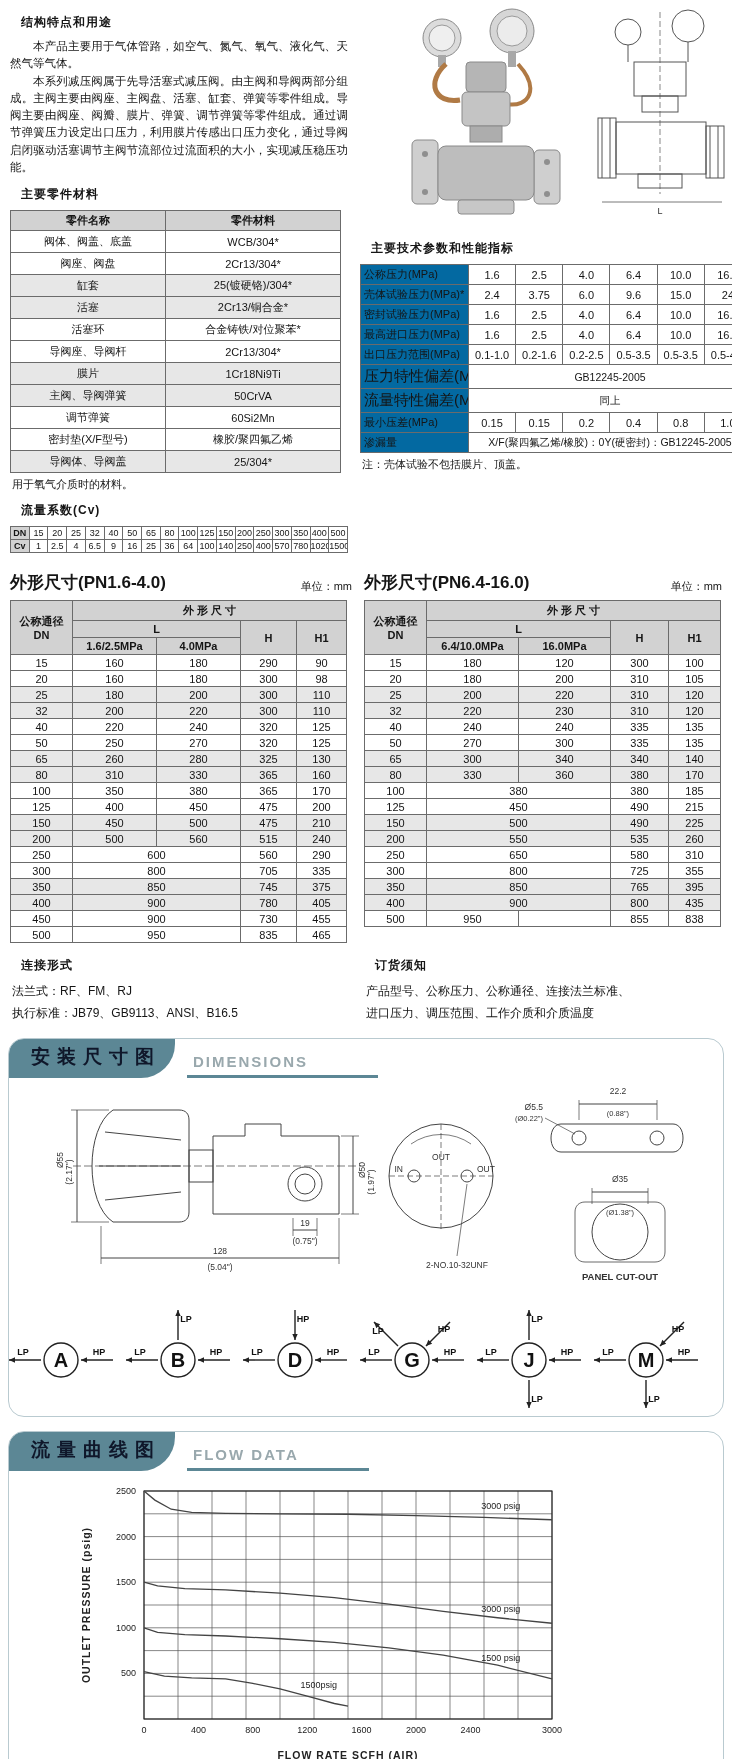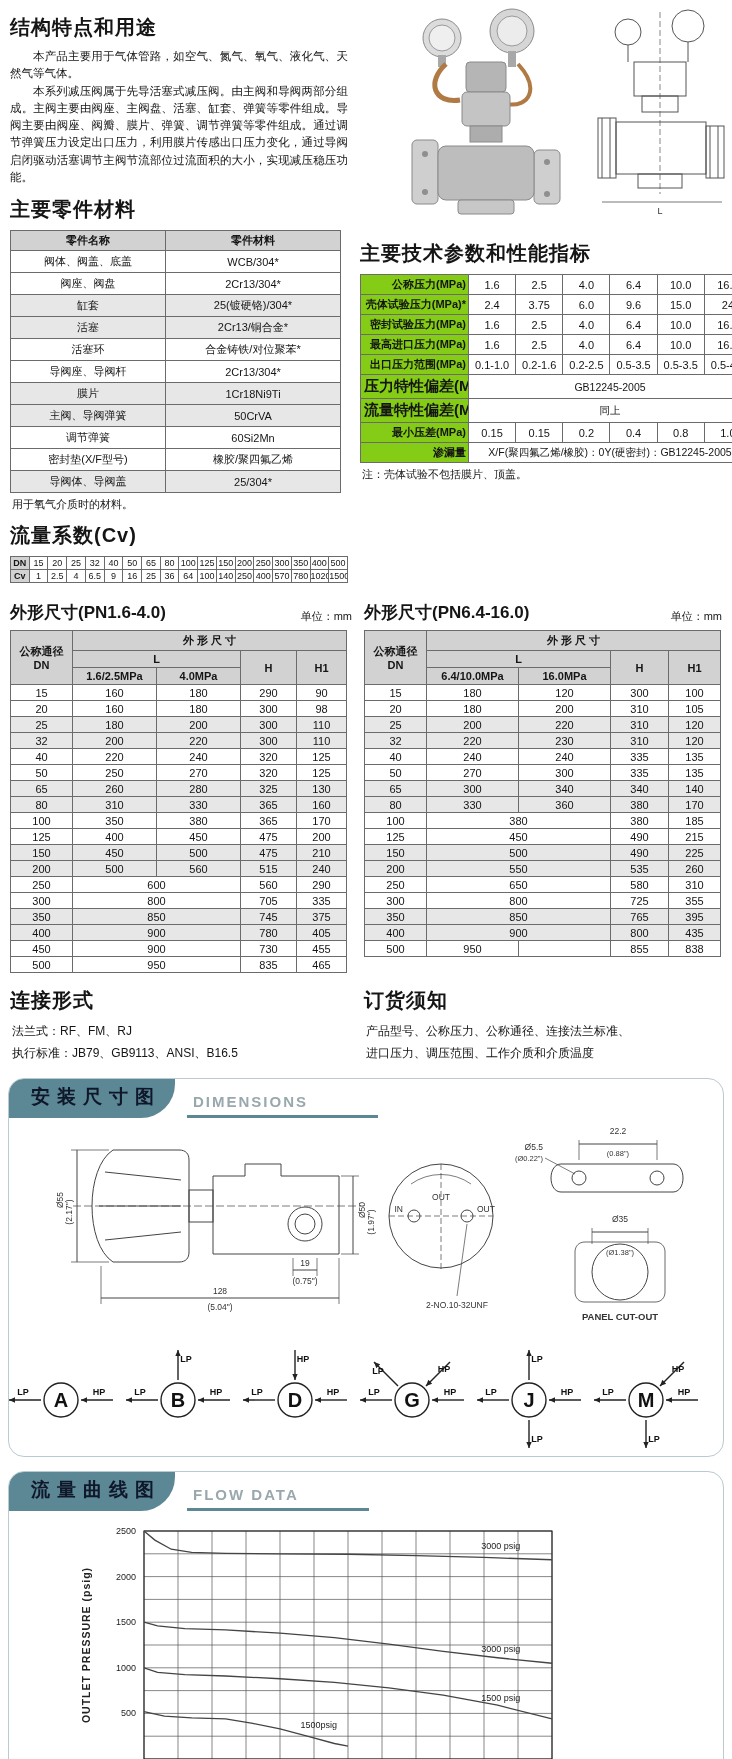--- a/index.html
+++ b/index.html
@@ -1,31 +1,31 @@
 <!DOCTYPE html>
 <html><head>
 <meta charset="utf-8">
 <style>
   html,body{margin:0;padding:0;background:#fff;}
   body{width:732px;font-family:"Liberation Sans","DejaVu Sans",sans-serif;color:#151515;}
   .page{width:732px;overflow:hidden;}
   .row{display:flex;}
   .col-l{width:352px;padding:4px 0 0 10px;box-sizing:border-box;}
   .col-r{flex:1;padding:4px 10px 0 12px;box-sizing:border-box;}
-  h2.sec{font-size:20px;font-weight:bold;margin:10px 0 7px 0;letter-spacing:1px;}
+  h2.sec{font-size:12px;font-weight:bold;margin:10px 0 7px 11px;letter-spacing:1px;}
   .intro p{font-size:11.5px;line-height:1.5;margin:0;text-align:justify;text-indent:2em;}
   table.t{border-collapse:collapse;table-layout:fixed;}
   .t th,.t td{border:1px solid #6b6b6b;font-size:11px;padding:2px 2px;text-align:center;overflow:hidden;white-space:nowrap;}
   .t th{background:#d2d2d2;font-weight:bold;}
   .t tr.shade td{background:#e7e7e7;}
   .mat{width:330px;}
   .mat td{padding:3px 2px;}
   .note{font-size:11px;margin:4px 0 0 2px;}
   .params{width:392px;}
-  .params td.lbl{background:#84cc16;font-weight:bold;text-align:right;padding-left:3px;}
+  .params td.lbl{background:#0369a1;font-weight:normal;text-align:left;padding-left:3px;}
   .params td.lbl.small{font-size:15px;}
   .params td.span{font-size:10.5px;}
   .cv{width:338px;margin-top:2px;}
   .cv td,.cv th{font-size:9px;padding:1px 0;}
   .dims-title{display:flex;justify-content:space-between;align-items:flex-end;margin:14px 0 6px 0;}
   .dims-title h2{margin:0;font-size:17px;font-weight:bold;}
   .unit{font-size:11px;}
   .dimtab td{padding:1.5px 2px;}
   .connect{font-size:12px;line-height:1.8;margin:2px 0 0 2px;}
   .sec-box{border:1px solid #b9cad0;border-radius:16px;margin:14px 8px 0 8px;position:relative;overflow:hidden;}

